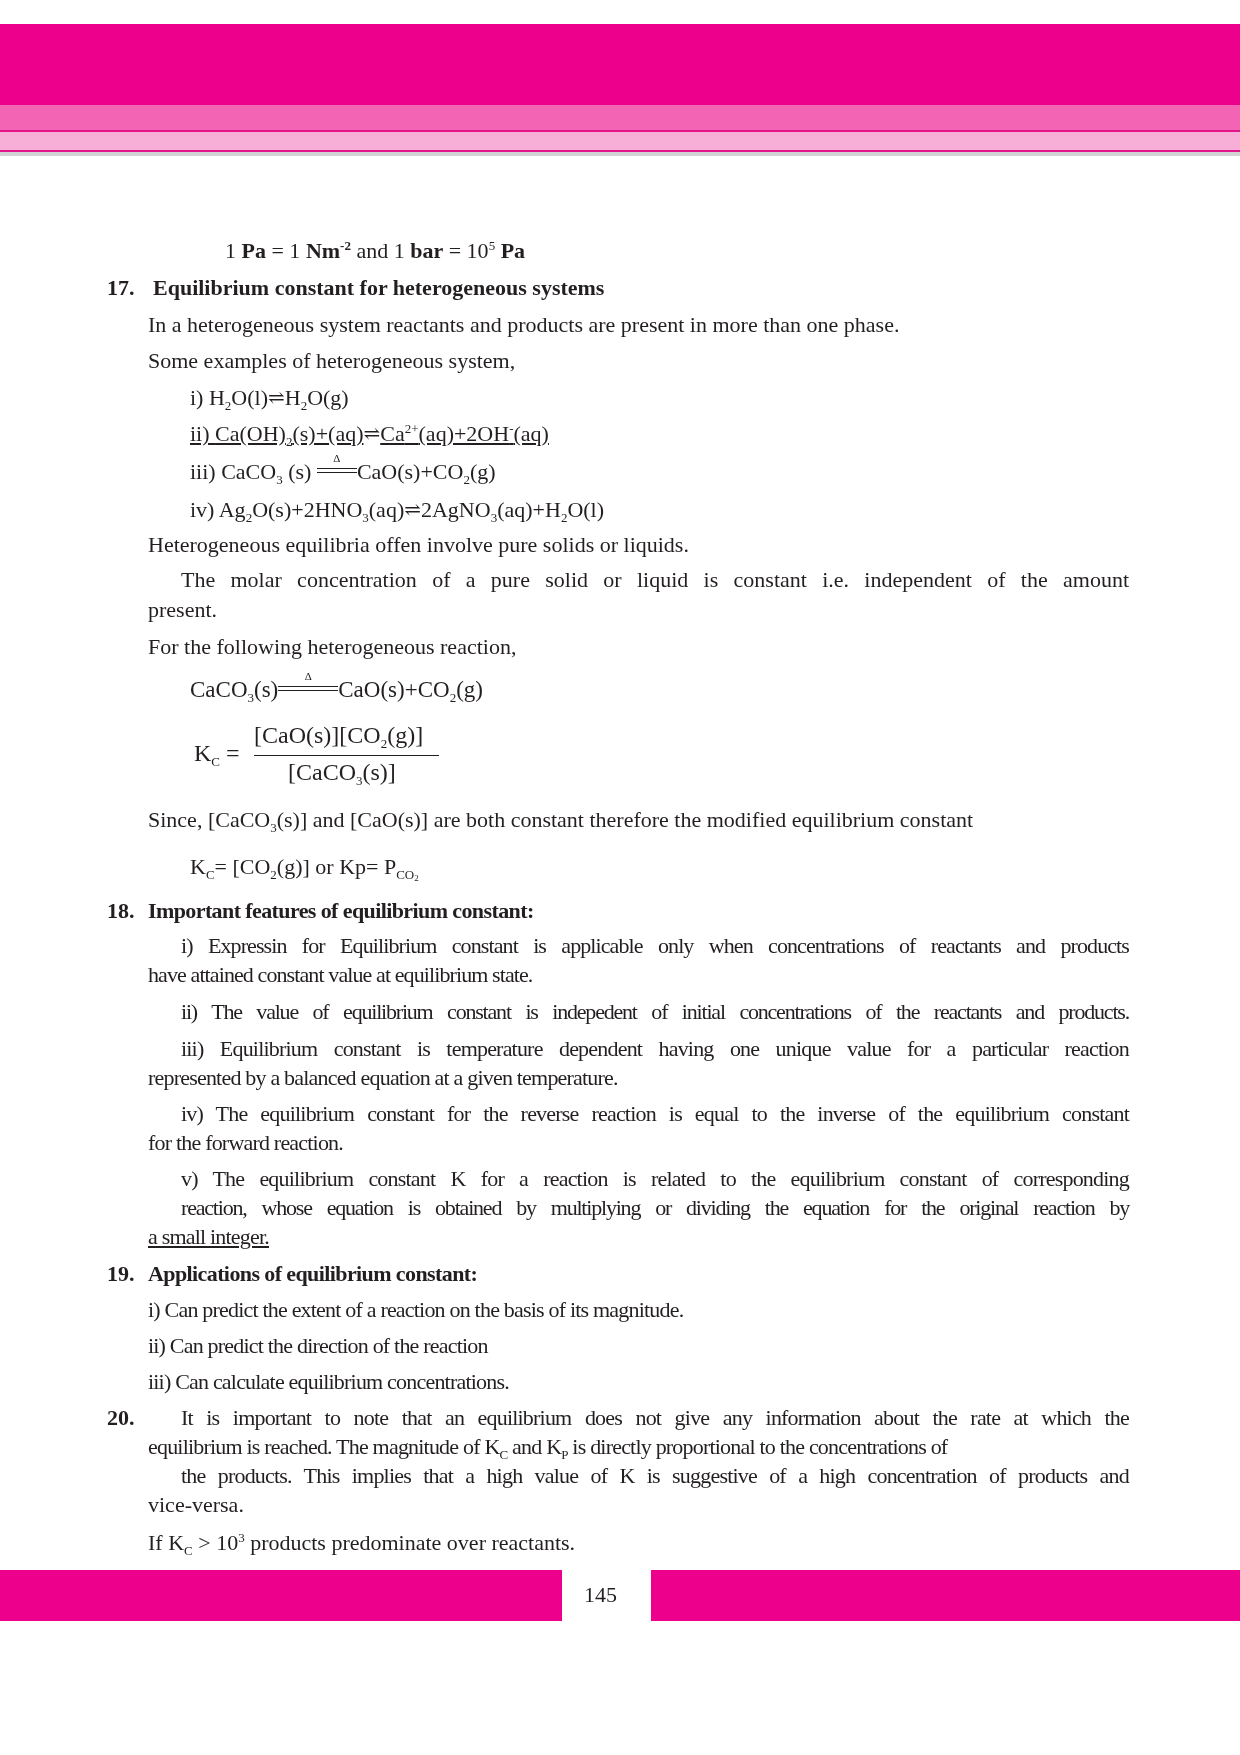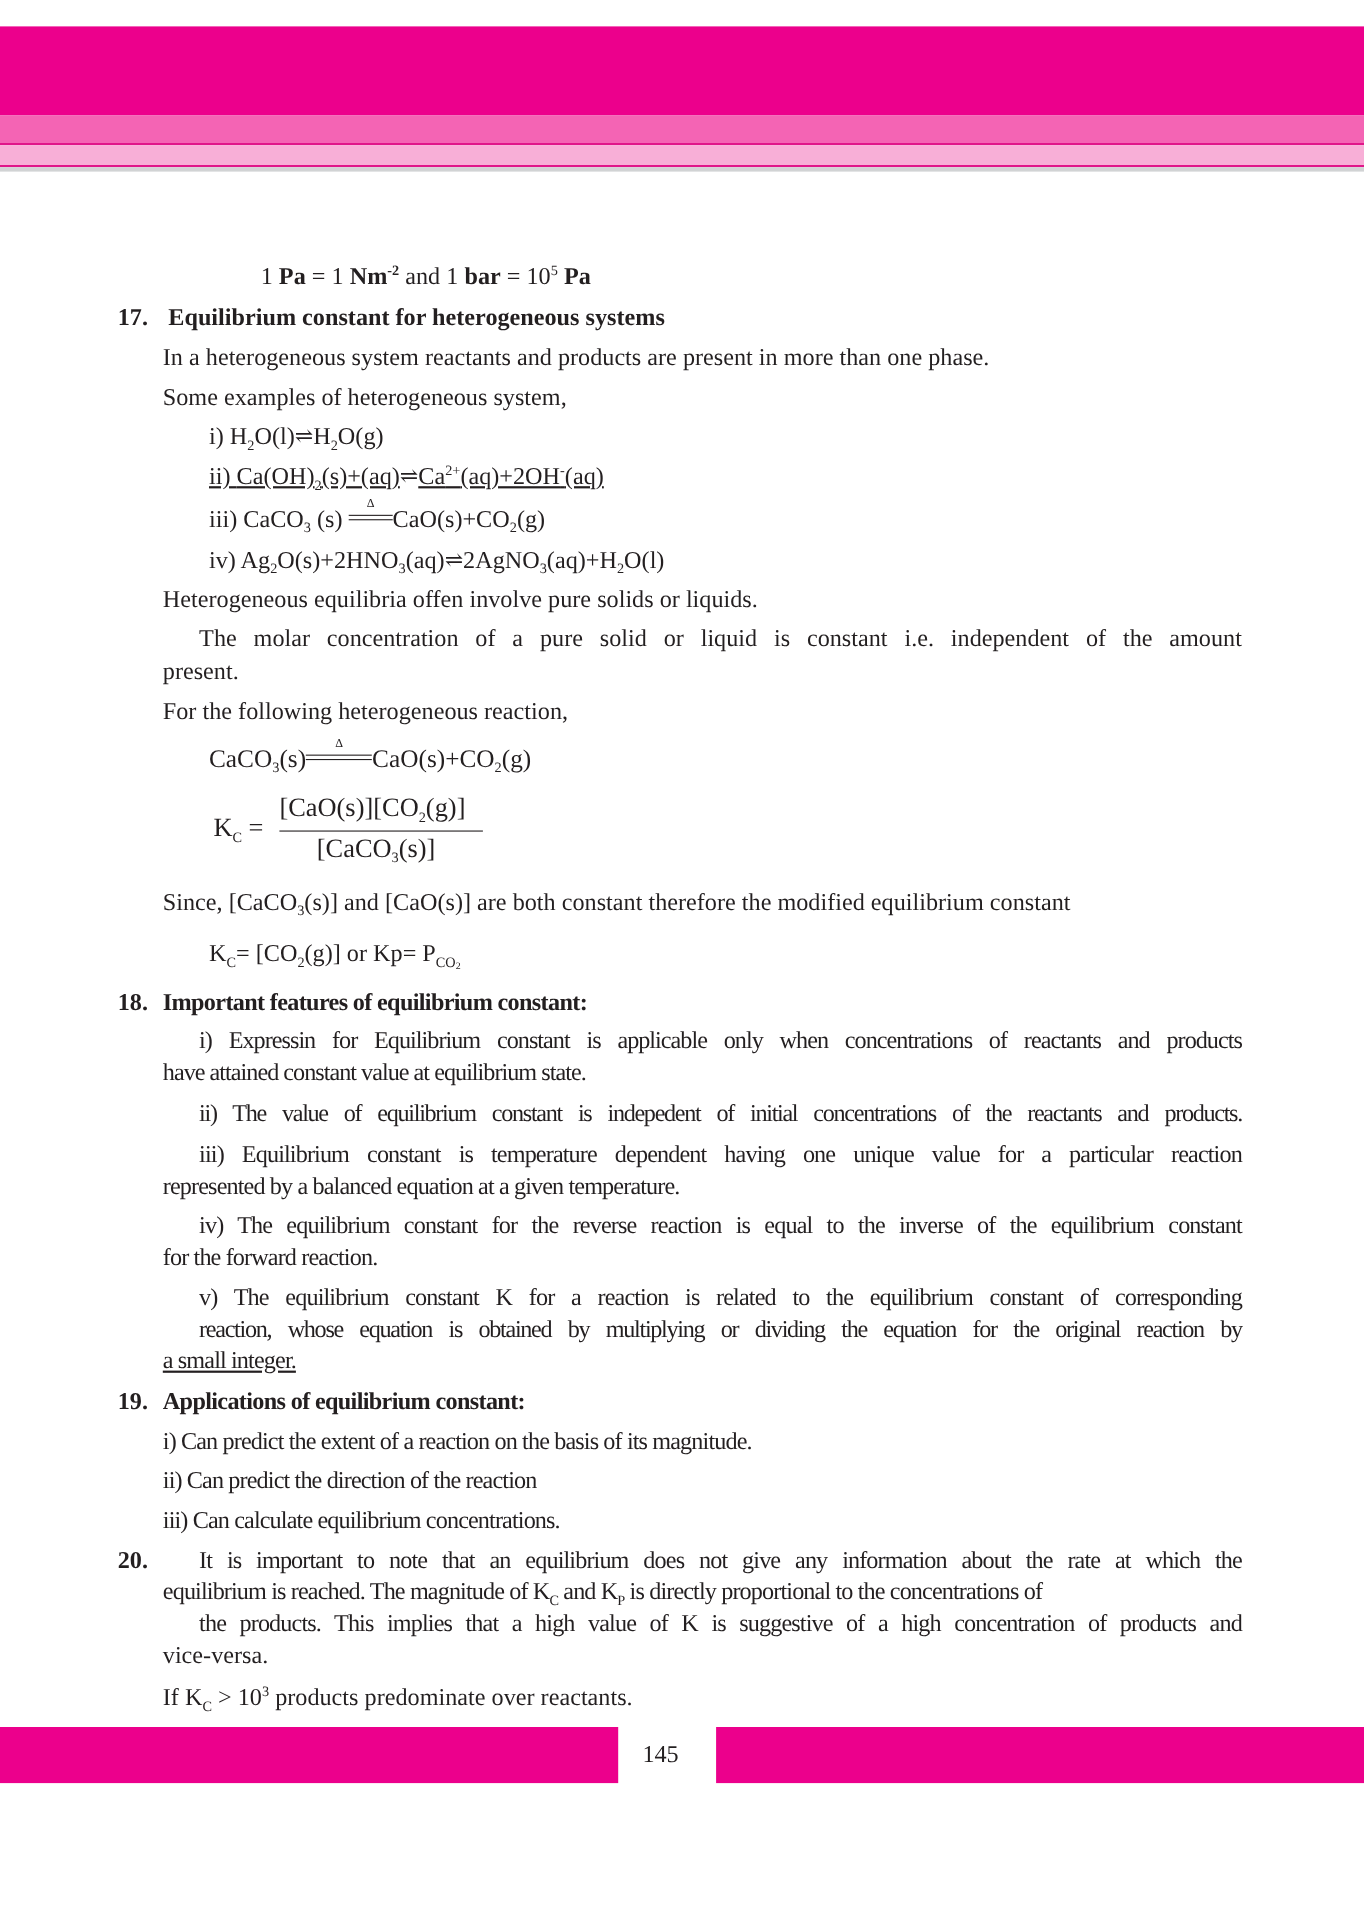--- a/index.html
+++ b/index.html
@@ -36,21 +36,21 @@
 </head>
 <body>
 
 <div class="hdr-band1"></div>
 <div class="hdr-band2"></div>
 <div class="hdr-line1"></div>
 <div class="hdr-band3"></div>
 <div class="hdr-line2"></div>
 <div class="hdr-shadow"></div>
 
-<div class="line" style="left:225px; top:238px;margin-left:12px;">
+<div class="line" style="left:225px; top:238px;">
   <span>1 </span><b>Pa</b><span> = 1 </span><b>Nm</b><sup><b>-2</b></sup><span> and 1 </span><b>bar</b><span> = 10</span><sup>5</sup><b> Pa</b>
 </div>
 
 <div class="num" style="left:107px; top:275px;">17.</div>
 <div class="line heading" style="left:153px; top:275px;">Equilibrium constant for heterogeneous systems</div>
 <div class="line" style="left:148px; top:312px;">In a heterogeneous system reactants and products are present in more than one phase.</div>
 <div class="line" style="left:148px; top:348px;">Some examples of heterogeneous system,</div>
 
 <div class="line" style="left:190px; top:384px;">
   <span>i) </span>H<sub>2</sub>O(l)<span class="eq-arrow">⇌</span>H<sub>2</sub>O(g)

